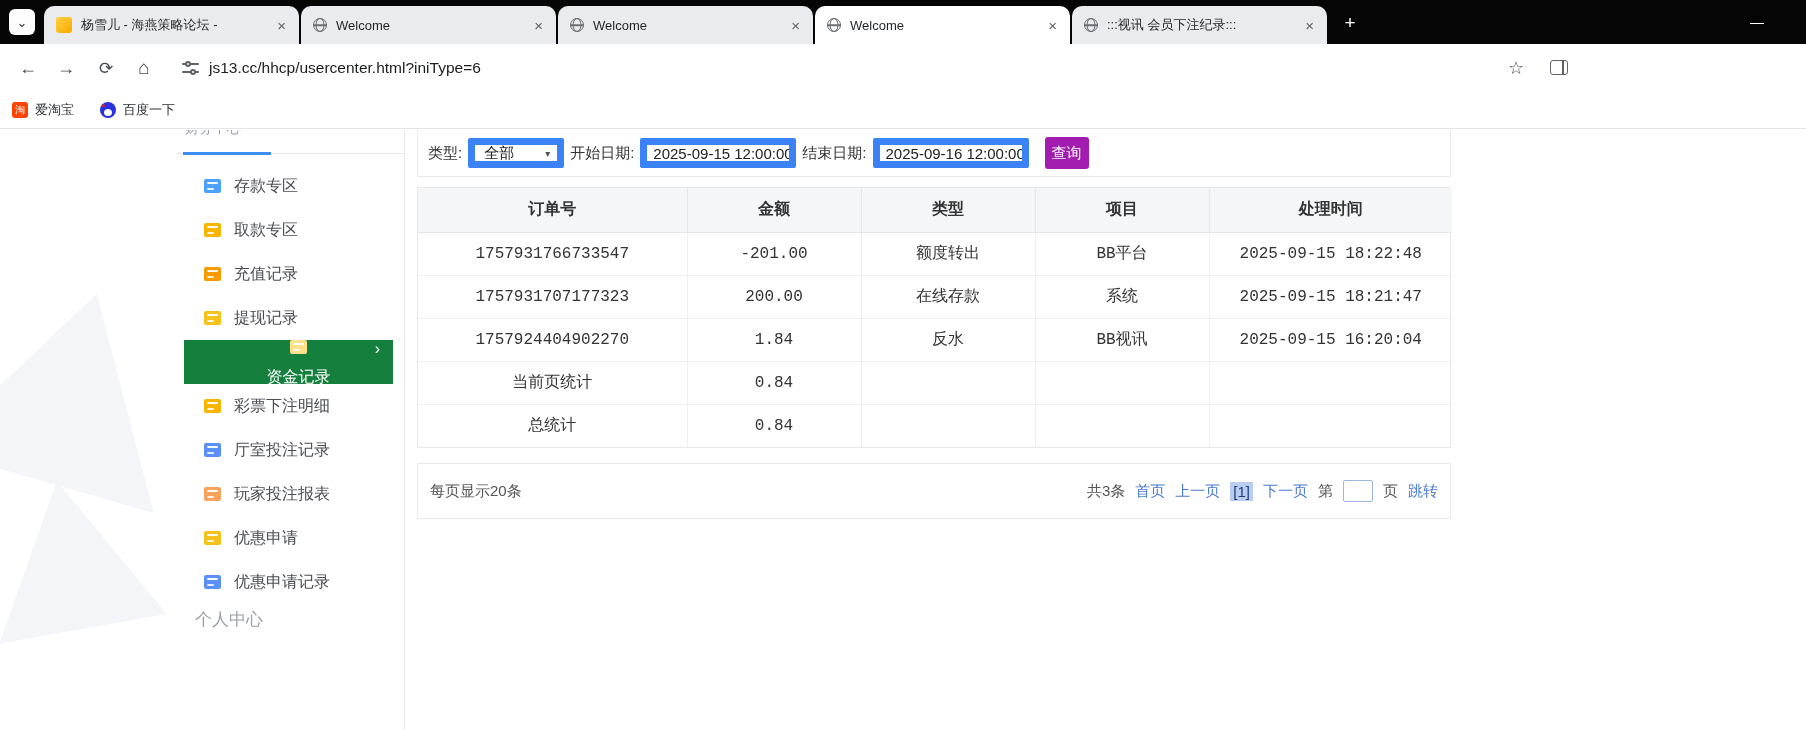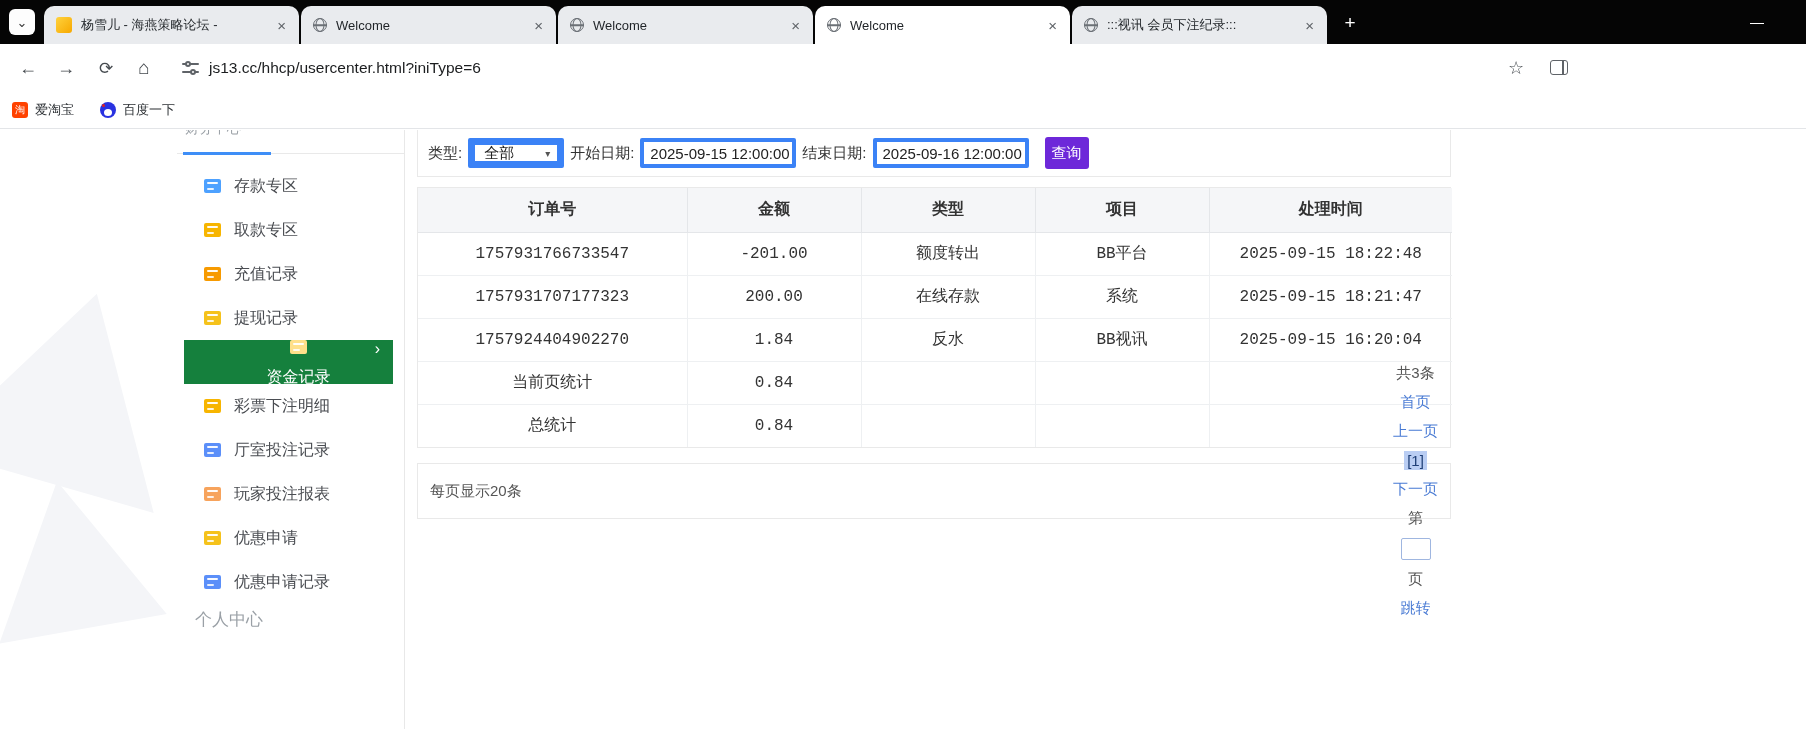--- a/index.html
+++ b/index.html
@@ -97,44 +97,44 @@
 
   
   .main { position:absolute; left:417px; top:0; width:1034px; }
   .filterbox { height:47px; border:1px solid #e9e9e9; border-top:none; display:flex;
     align-items:center; padding-left:10px; gap:6px; }
   .flabel { font-size:15px; color:#333; }
   .fselect { width:96px; height:30px; border:7px solid #3b82f6; border-radius:2px; background:#fff;
     display:flex; align-items:center; padding-left:9px; font-size:15px; color:#222;
     position:relative; cursor:pointer; }
   .fselect .arrow { position:absolute; right:7px; font-size:10px; color:#555; }
-  .finput { width:156px; height:30px; border:4px solid #3b82f6; border-radius:2px; font-size:15px;
+  .finput { width:156px; height:30px; border:7px solid #3b82f6; border-radius:2px; font-size:15px;
     color:#222; padding-left:6px; font-family:"Liberation Sans","DejaVu Sans",sans-serif; }
-  .query-btn { margin-left:10px; width:44px; height:32px; background:#6d28d9; color:#fff;
+  .query-btn { margin-left:10px; width:44px; height:32px; background:#a21caf; color:#fff;
     border:none; border-radius:3px; font-size:15px; cursor:pointer;
     font-family:"Liberation Sans","DejaVu Sans",sans-serif; }
 
   .tablebox { margin-top:10px; border:1px solid #e9e9e9; }
   table { width:100%; border-collapse:collapse; table-layout:fixed;font-family:Liberation Mono, monospace; }
   th { height:44px; background:#f5f6f8; font-size:16px; font-weight:700; color:#333;
     border:1px solid #e4e6e9; text-align:center; }
   td { height:43px; font-size:16px; color:#333; border:1px solid #eef0f2; text-align:center; }
   th:nth-child(1),td:nth-child(1){ width:269px; }
   th:nth-child(2),td:nth-child(2){ width:174px; }
   th:nth-child(3),td:nth-child(3){ width:174px; }
   th:nth-child(4),td:nth-child(4){ width:174px; }
   th:nth-child(5),td:nth-child(5){ width:243px; }
   th:first-child,td:first-child { border-left:none; }
   th:last-child,td:last-child { border-right:none; }
   tr:last-child td { border-bottom:none; } th { border-top:none; }
 
   .pagerbox { margin-top:15px; height:56px; border:1px solid #e9e9e9; display:flex;
     align-items:center; justify-content:space-between; padding:0 12px; font-size:15px; }
   .pager-left { color:#555; }
-  .pager-right { display:flex; align-items:center; gap:10px; color:#555;flex-direction:column; }
+  .pager-right { display:flex; align-items:center; gap:10px; color:#555; }
   .plink { color:#4a7bd4; cursor:pointer; }
   .pcur { background:#b9cdf3; color:#1f3f77; padding:1px 3px; cursor:default; }
   .pjump-input { width:30px; height:22px; border:1px solid #9fb6e0; border-radius:2px; }
 </style>
 </head>
 <body>
 
 <div class="titlebar">
   <div class="tab-search-btn">
     <span>⌄</span>

